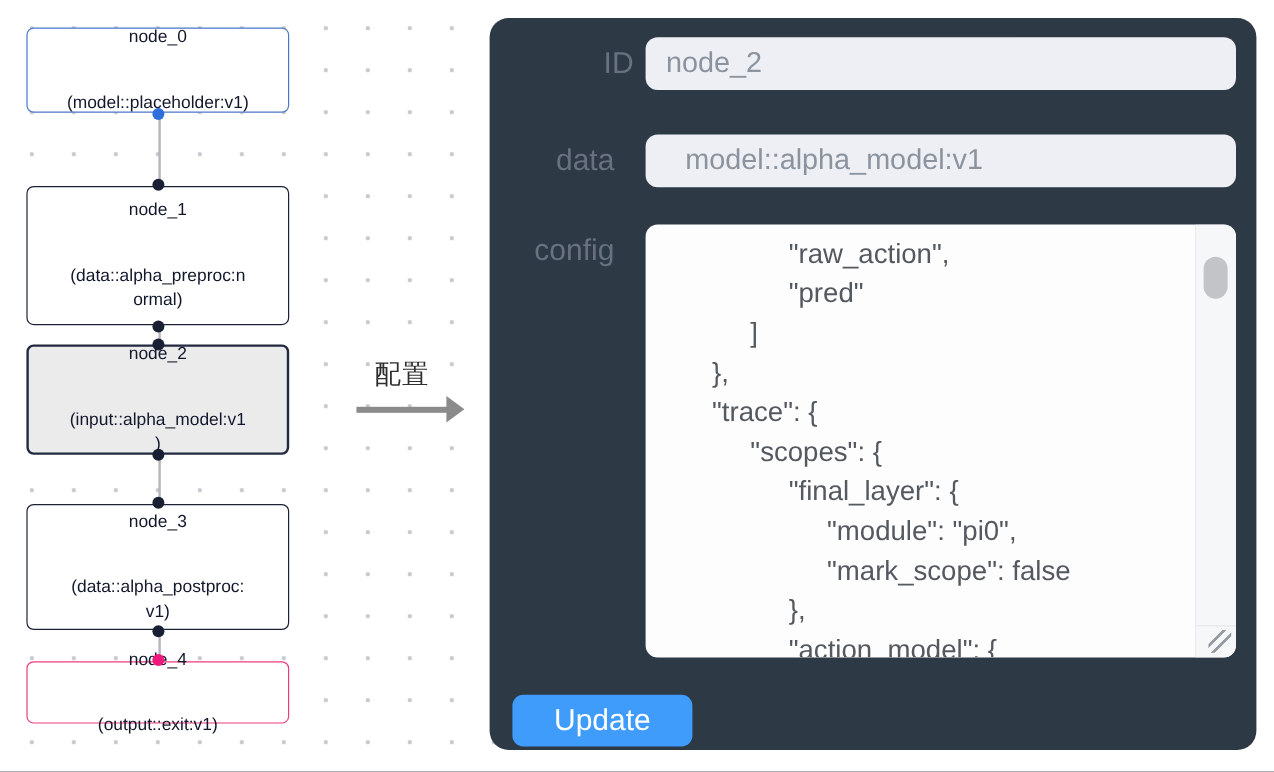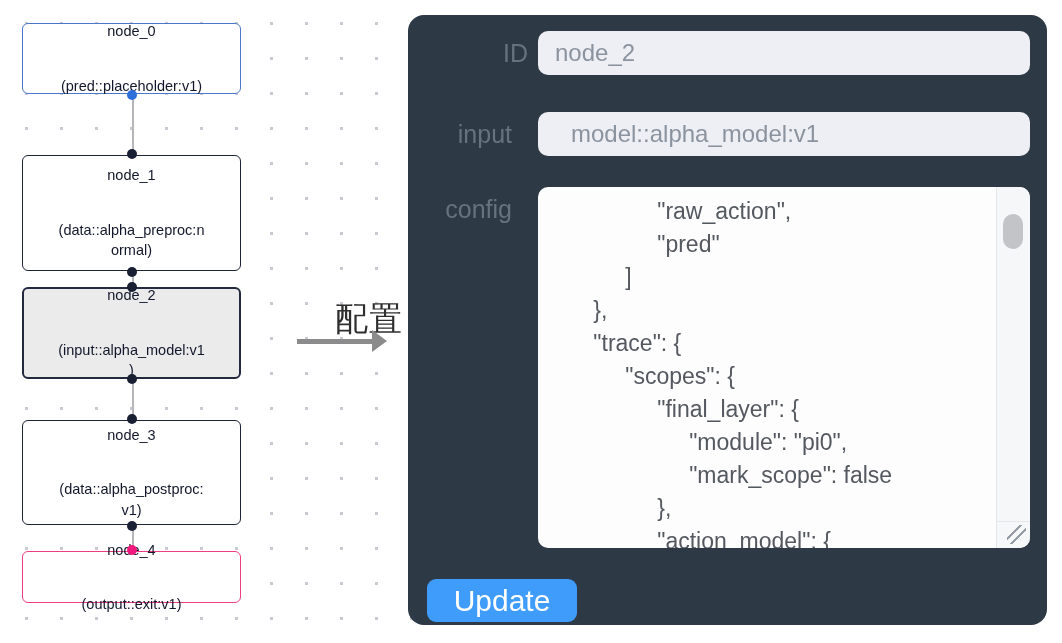--- a/index.html
+++ b/index.html
@@ -43,22 +43,22 @@
     background:#1a2034; left:50%; transform:translateX(-50%);
   }
   .handle.h-top    { top:-7px; }
   .handle.h-bottom { bottom:-7px; }
   .handle.h-blue   { background:#2f6fdc; }
   .handle.h-pink   { background:#f0187c; }
 
   
   .anno-label {
     position:absolute; left:295px; top:297px; width:80px;
-    font-size:33px; color:#2e2e2e; font-weight:500; letter-spacing:1px;
-    z-index:2; text-align:left;margin-left:40px;
+    font-size:22px; color:#2e2e2e; font-weight:500; letter-spacing:1px;
+    z-index:2; text-align:center;
   }
   .arrow-shaft {
     position:absolute; left:297px; top:339px; width:76px; height:5px;
     background:#8b8b8b; z-index:2;
   }
   .arrow-head {
     position:absolute; left:372px; top:330px; width:0; height:0;
     border-left:15px solid #8b8b8b;
     border-top:11.5px solid transparent;
     border-bottom:11.5px solid transparent;
@@ -115,37 +115,37 @@
   .resize-grip {
     position:absolute; right:4px; bottom:4px; width:19px; height:19px;
     background:linear-gradient(135deg,
       transparent 0 32%, #979da4 32% 40%,
       transparent 40% 56%, #979da4 56% 64%,
       transparent 64%);
   }
   .update-btn {
     position:absolute; left:19px; top:564px; width:150px; height:43px;
     background:#3f9cfa; border:none; border-radius:9px;
-    color:#ffffff; font-size:30px; font-weight:500;
+    color:#ffffff; font-size:25px; font-weight:500;
     font-family:inherit; cursor:pointer;
   }
 </style>
 </head>
 <body>
 
 <div class="dot-grid"></div>
 
 <div class="edge" style="top:94px;height:62px;"></div>
 <div class="edge" style="top:247px;height:41px;"></div>
 <div class="edge" style="top:379px;height:42px;"></div>
 <div class="edge" style="top:511px;height:41px;"></div>
 
 <div class="node node-0">
   <div class="node-title">node_0</div>
-  <div class="node-subtitle">(pred::placeholder:v1)</div>
+  <div class="node-subtitle">(model::placeholder:v1)</div>
   <div class="handle h-bottom h-blue"></div>
 </div>
 
 <div class="node node-1">
   <div class="node-title">node_1</div>
   <div class="node-subtitle">(data::alpha_preproc:n
 ormal)</div>
   <div class="handle h-top"></div>
   <div class="handle h-bottom"></div>
 </div>
@@ -173,21 +173,21 @@
 </div>
 
 <div class="anno-label">配置</div>
 <div class="arrow-shaft"></div>
 <div class="arrow-head"></div>
 
 <div class="config-panel">
   <div class="field-label lbl-id">ID</div>
   <input class="tb-input inp-id" type="text" readonly="" value="node_2" style="">
 
-  <div class="field-label lbl-type">input</div>
+  <div class="field-label lbl-type">data</div>
   <input class="tb-input inp-type" type="text" readonly="" value="model::alpha_model:v1" style="">
 
   <div class="field-label lbl-config">config</div>
   <div class="config-box">
     <div class="config-text">                "raw_action",
                 "pred"
            ]
       },
       "trace": {
            "scopes": {

